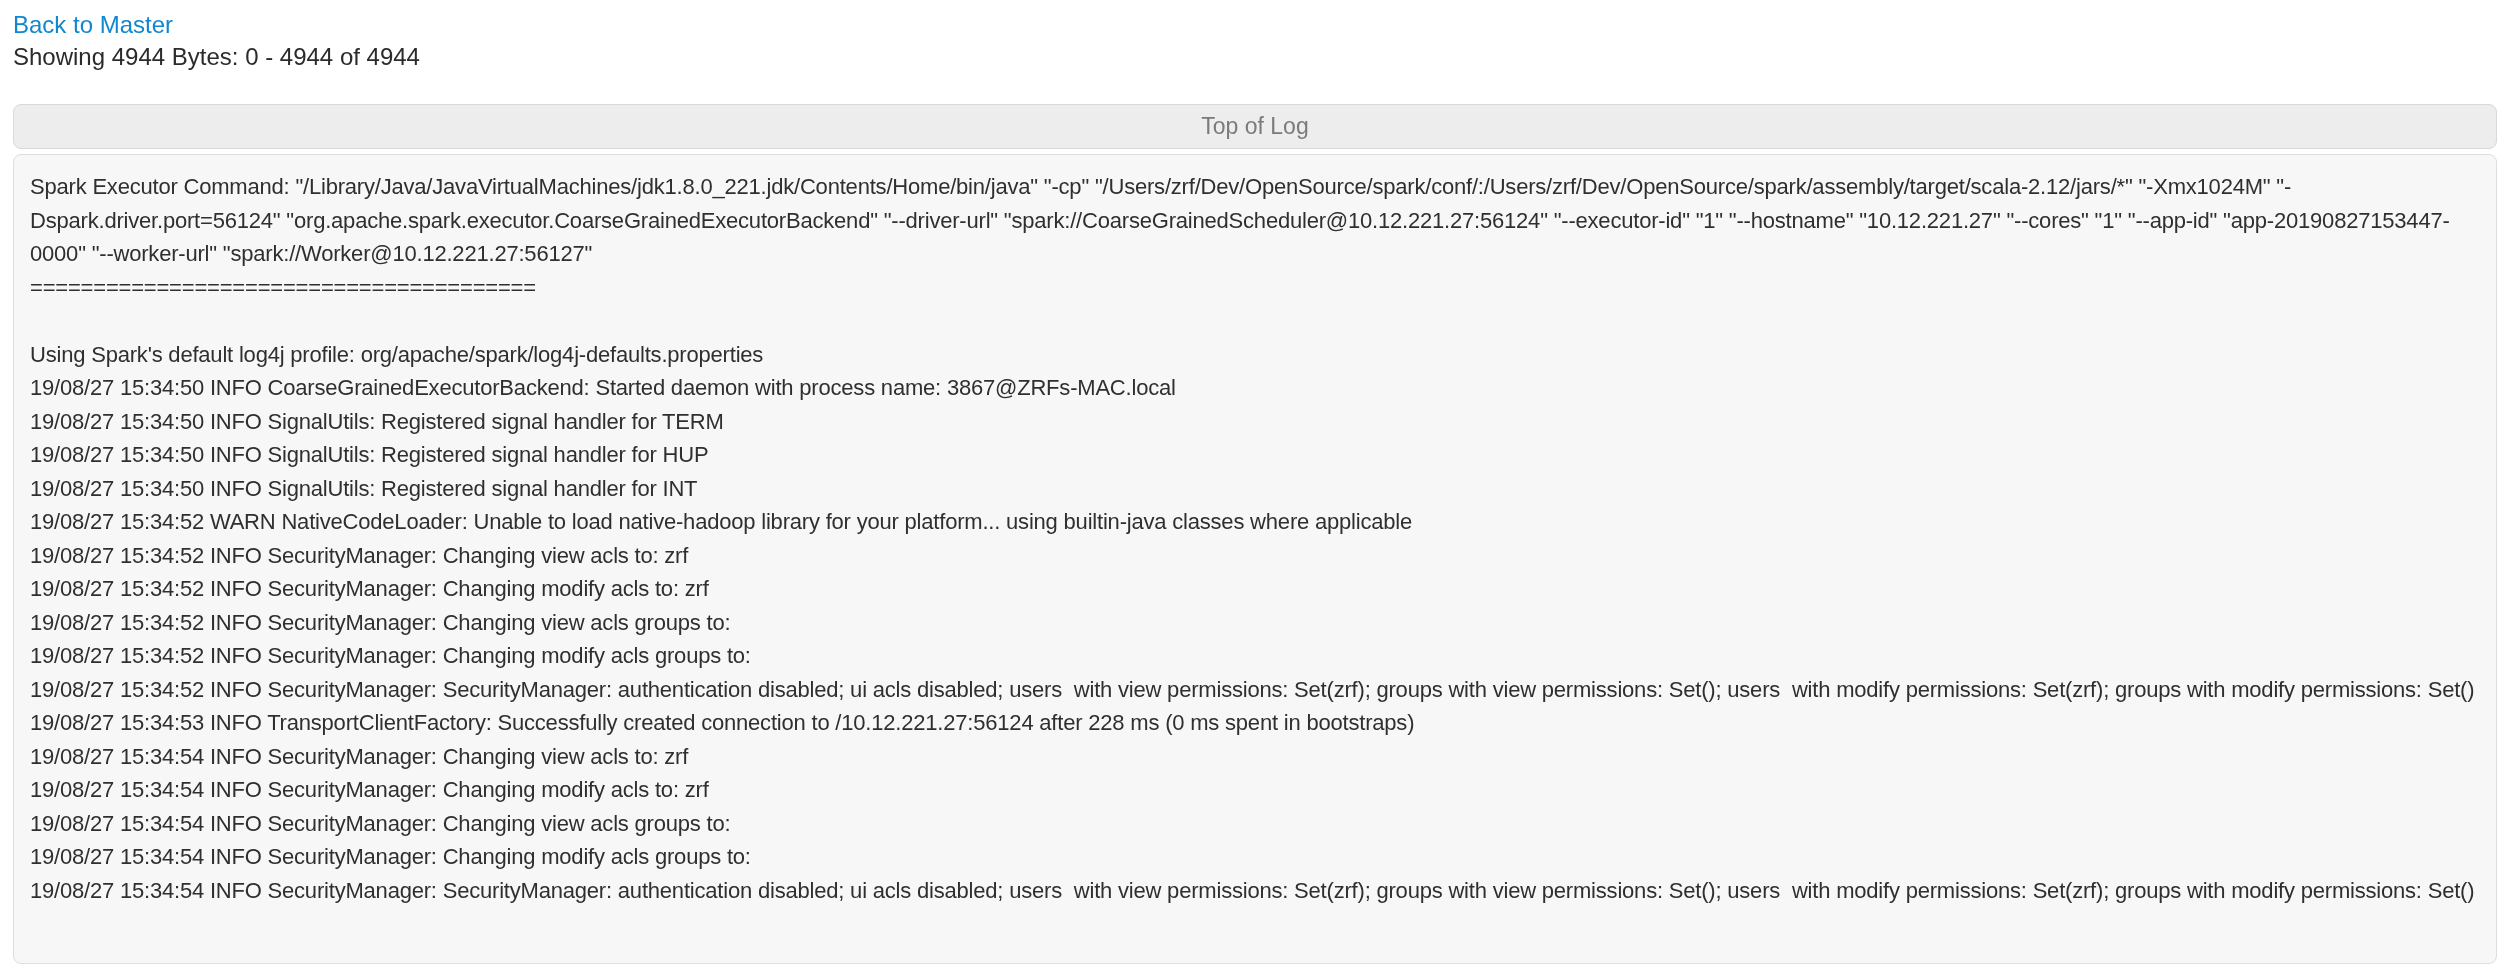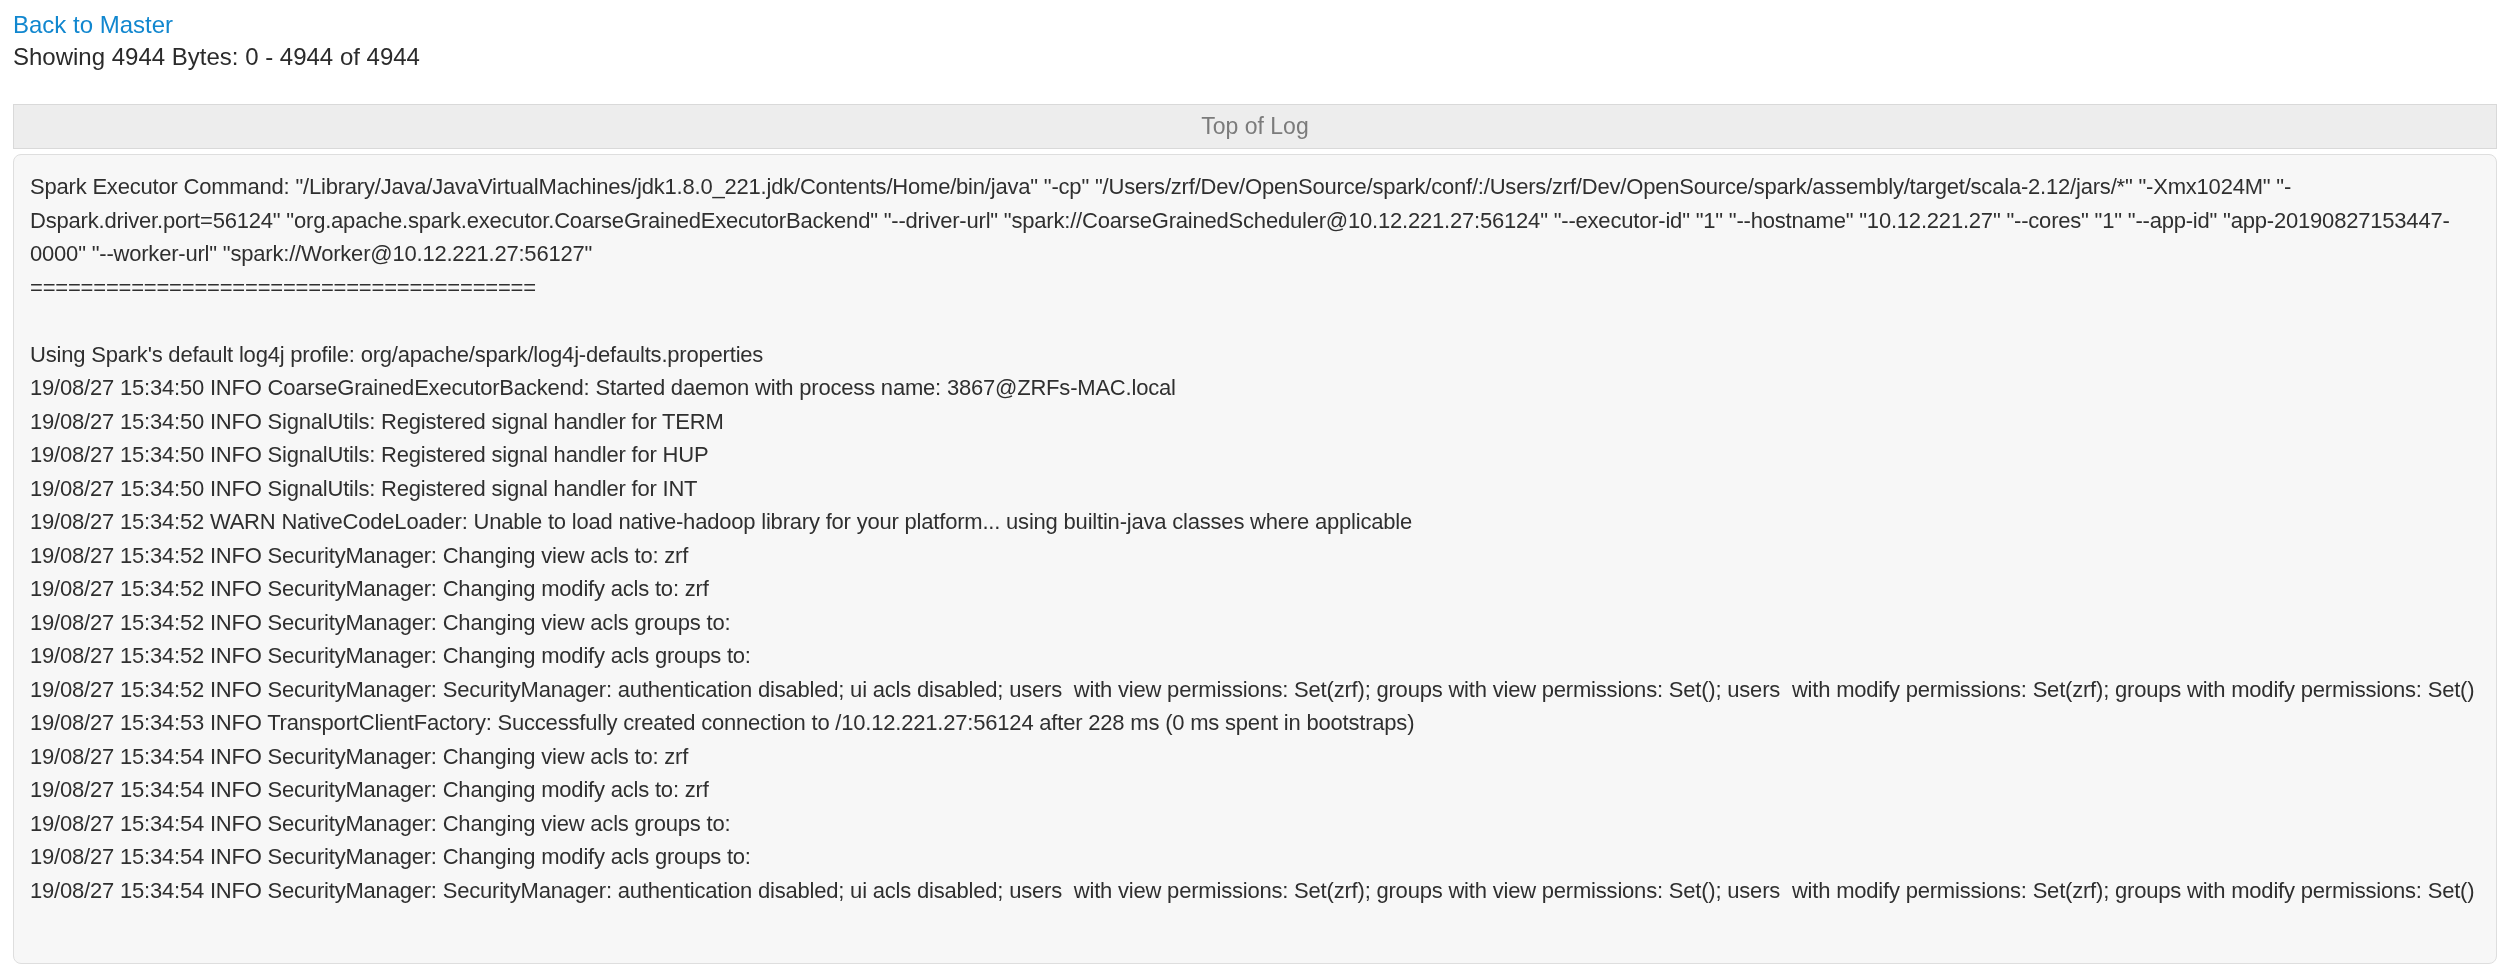--- a/index.html
+++ b/index.html
@@ -32,21 +32,21 @@
     margin: 2px 0 0 0;
     font-size: 24px;
     line-height: 30px;
     color: #2b2b2b;
   }
   .log-header {
     margin-top: 32px;
     height: 45px;
     background: #ededed;
     border: 1px solid #d9d9d9;
-    border-radius: 0;
+    border-radius: 8px;
     display: flex;
     align-items: center;
     justify-content: center;
     font-size: 23px;
     color: #7b7b7b;
   }
   .log-box {
     margin-top: 5px;
     min-height: 810px;
     background: #f7f7f7;

